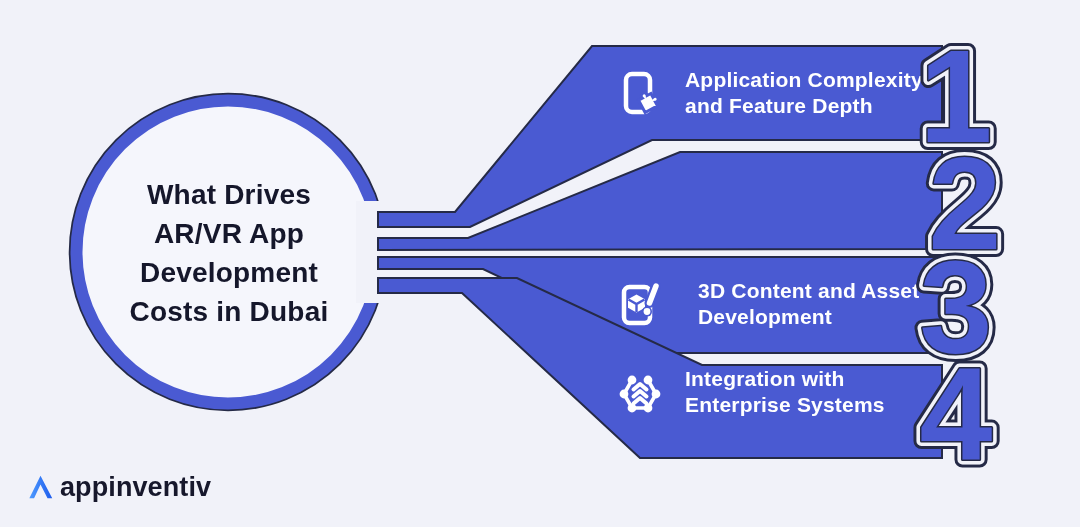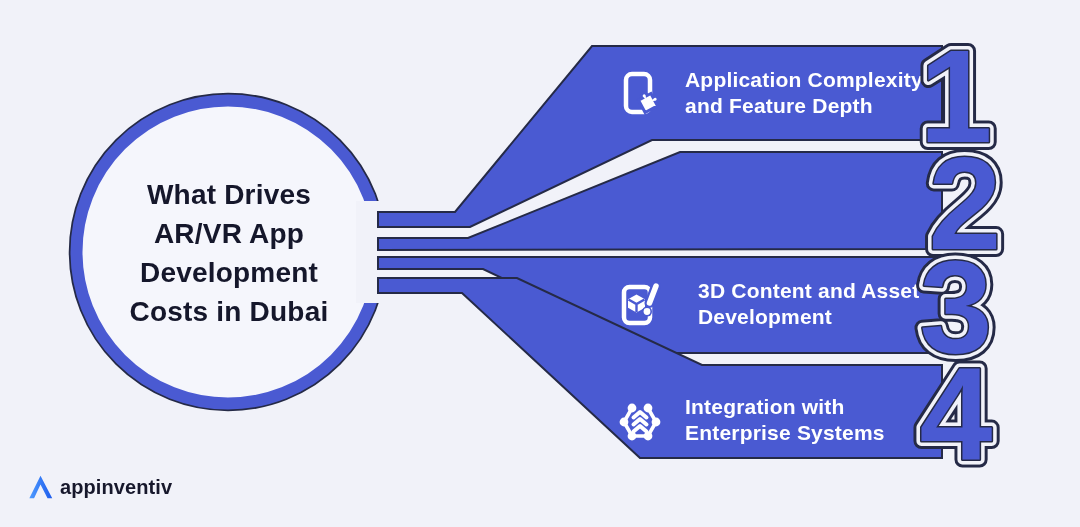--- a/index.html
+++ b/index.html
@@ -33,21 +33,21 @@
   }
   .num .t-dark{stroke:#252a47;stroke-width:16px;}
   .num .t-light{stroke:#f1f2f9;stroke-width:10px;}
   .num .t-fill{fill:#4a5ad2;stroke:#252a47;stroke-width:3px;paint-order:stroke;}
   
   .logo{
     position:absolute;left:28px;top:470px;height:34px;
     display:flex;align-items:center;gap:7px;
   }
   .logo .wordmark{
-    font-size:20px;font-weight:700;color:#17182c;letter-spacing:.1px;
+    font-size:27px;font-weight:700;color:#17182c;letter-spacing:.1px;
   }
 </style>
 </head>
 <body>
 
 <div class="canvas">
 
   <svg class="layer" width="1080" height="527" viewBox="0 0 1080 527">
 
     <circle cx="228" cy="252" r="151.5" fill="#f5f6fc" stroke="#252a47" stroke-width="15.5"></circle>
@@ -93,21 +93,21 @@
         <path d="M40 6 L33.5 23"></path>
           <path d="M31 31.5 L31 31.6"></path>
       </g>
       <path d="M40 6 L33.5 23" stroke="#ffffff" stroke-width="5.5" stroke-linecap="round" fill="none"></path>
       <circle cx="31" cy="31.5" r="3.4" fill="#ffffff"></circle>
     </svg>
     <div class="label">3D Content and Asset
 Development</div>
   </div>
 
-  <div class="row" style="top:372px;">
+  <div class="row" style="top:344px;">
     <svg class="icon" viewBox="0 0 48 48">
       <g stroke="#ffffff" stroke-width="3.6" fill="none">
         <path d="M16 12 L8 26 L16 40 L32 40 L40 26 L32 12"></path>
       </g>
       <g fill="#ffffff">
         <circle cx="16" cy="12" r="4.4"></circle>
           <circle cx="40" cy="26" r="4.4"></circle>
         <circle cx="8" cy="26" r="4.4"></circle>
           <circle cx="32" cy="12" r="4.4"></circle>
         <circle cx="16" cy="40" r="4.4"></circle>

